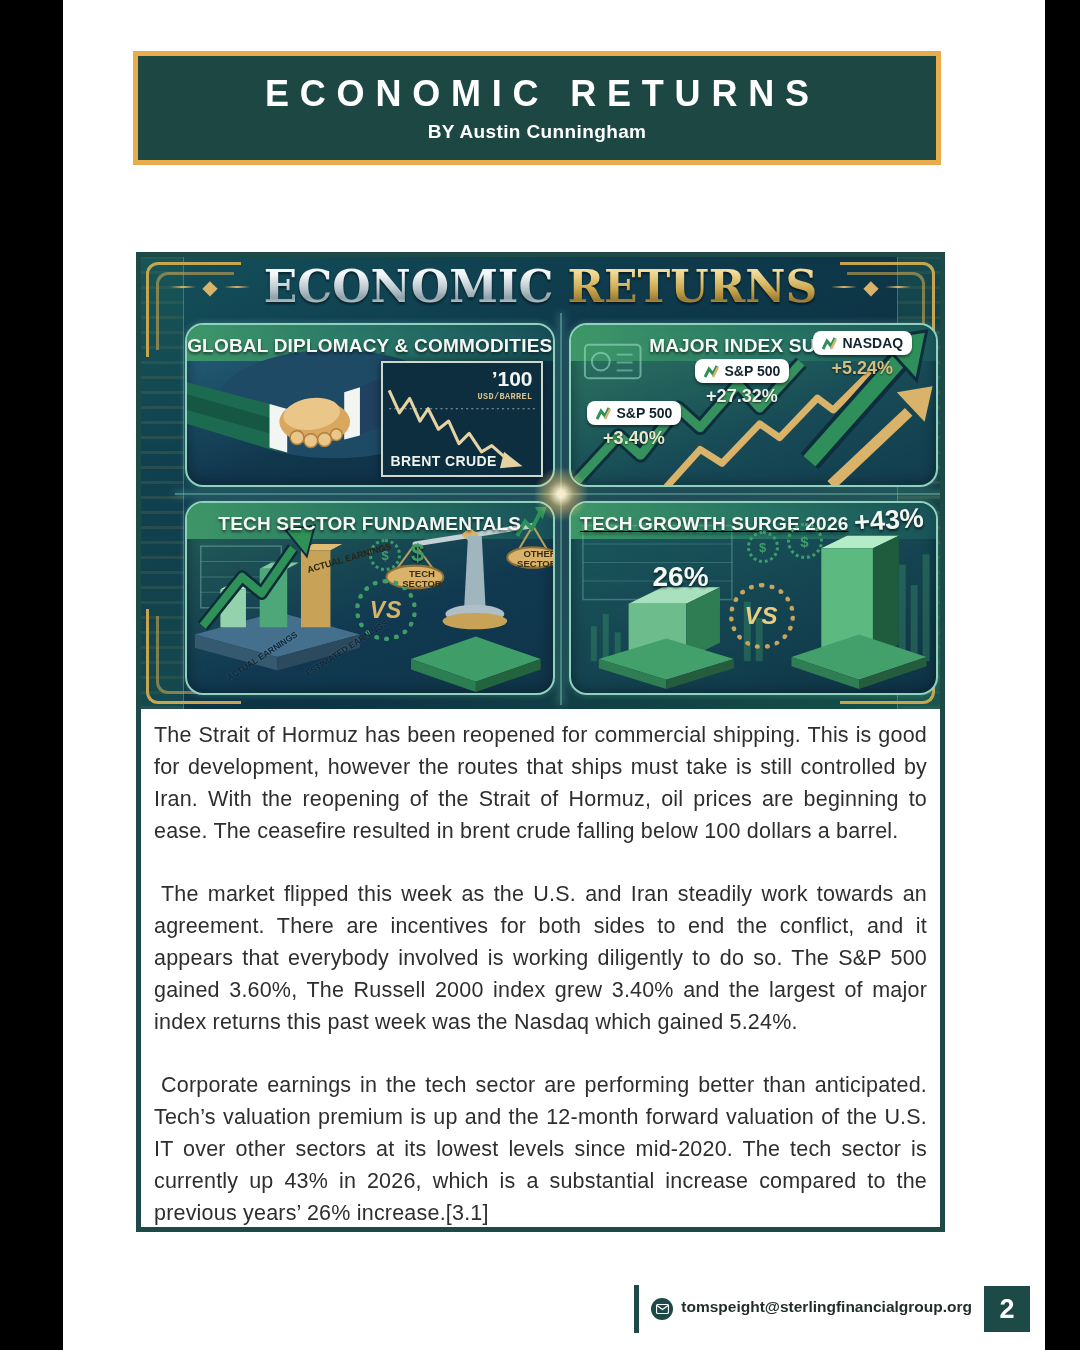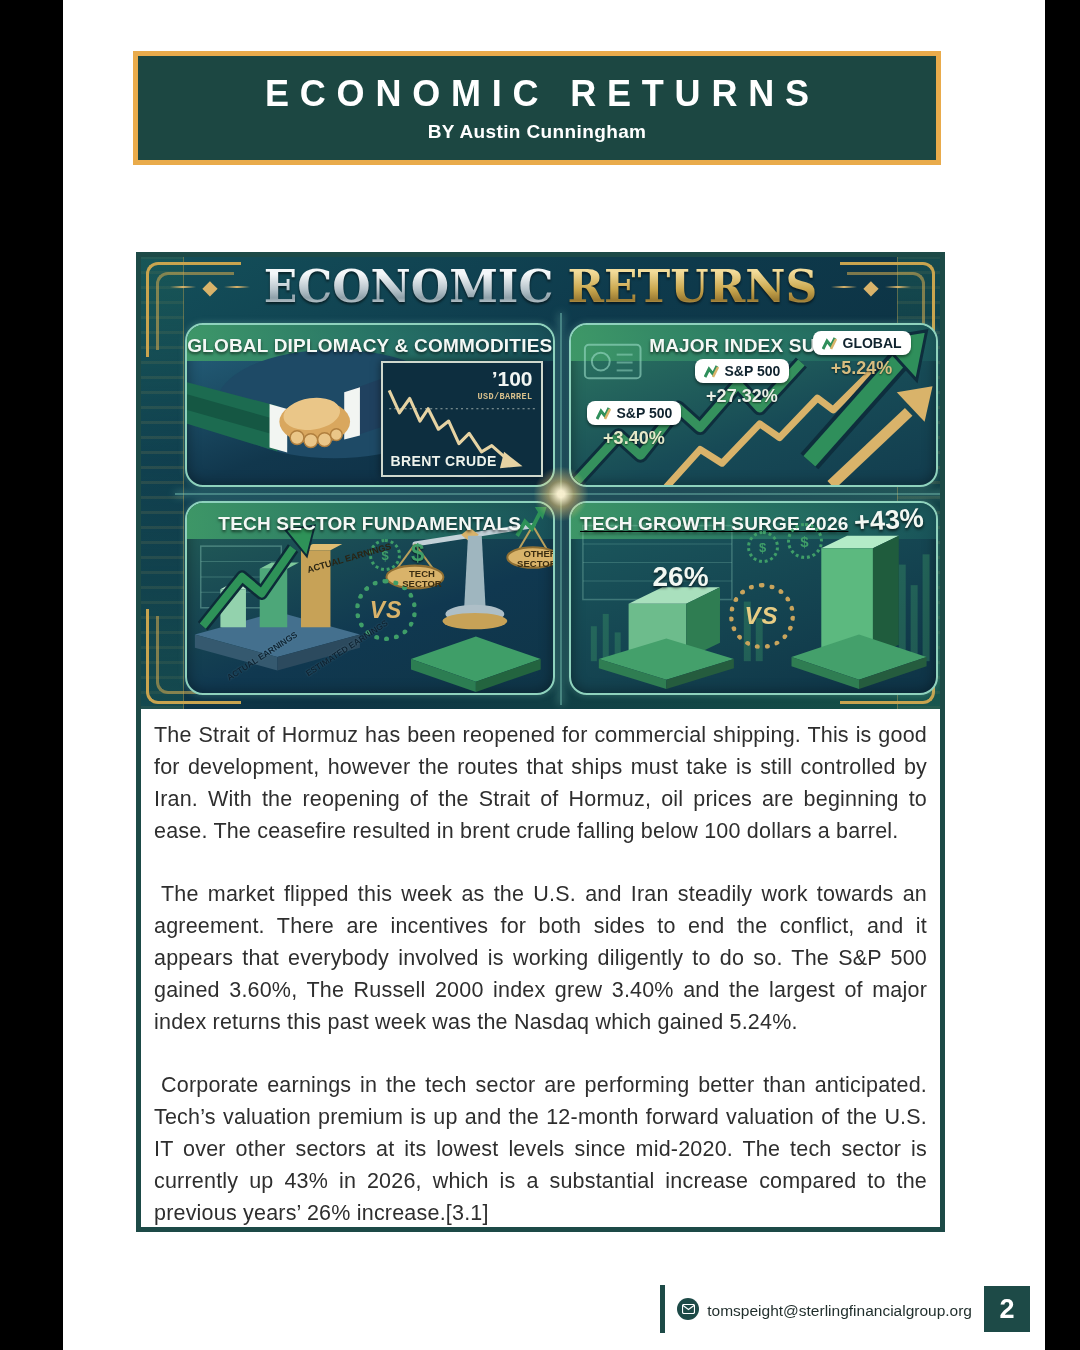--- a/index.html
+++ b/index.html
@@ -110,21 +110,21 @@
 
   
   .article{padding:10px 13px 0 13px;}
   .article p{margin:0 0 31px 0;font-size:21.5px;line-height:32px;color:#2e2e2e;text-align:justify;letter-spacing:.2px;}
   .article p.indent{text-indent:7px;}
 
   
   .footer{position:absolute;right:15px;bottom:17px;display:flex;align-items:center;gap:12px;}
   .fbar{width:5px;height:48px;background:#1d4a47;}
   .fcol{display:flex;flex-direction:column;gap:5px;}
-  .frow{display:flex;align-items:flex-end;gap:8px;font-size:15.5px;font-weight:400;color:#1f2d2b;}
+  .frow{display:flex;align-items:flex-start;gap:8px;font-size:15.5px;font-weight:700;color:#1f2d2b;}
   .ficon{width:22px;height:22px;border-radius:50%;background:#1d4a47;display:flex;align-items:center;justify-content:center;flex:0 0 22px;}
   .fpage{width:46px;height:46px;background:#1d4a47;color:#fff;display:flex;align-items:center;justify-content:center;
          font-size:27px;font-weight:700;}
 </style>
 </head>
 <body>
 
 <div class="page">
 
   <div class="banner">
@@ -219,21 +219,21 @@
               <span>S&amp;P 500</span>
             </span>
             <span class="chg">+27.32%</span>
           </div>
           <div class="badge b3">
             <span class="pill">
               <svg width="16" height="13" viewBox="0 0 16 13">
                 <polyline points="1,12 5,4 9,9 13,1" fill="none" stroke="#2f8f5b" stroke-width="3"></polyline>
                 <line x1="9" y1="12" x2="14" y2="2" stroke="#d9b36a" stroke-width="2.5"></line>
               </svg>
-              <span>GLOBAL</span>
+              <span>NASDAQ</span>
             </span>
             <span class="chg">+5.24%</span>
           </div>
         </div>
 
         <div class="panel p3">
           <div class="panel-title">TECH SECTOR FUNDAMENTALS</div>
           <svg class="fill" viewBox="0 0 372 185" preserveAspectRatio="none">
             <rect x="14" y="42" width="82" height="60" fill="none" stroke="#9adbc6" stroke-width="1.5" opacity=".35"></rect>
             <line x1="14" y1="57" x2="96" y2="57" stroke="#9adbc6" stroke-width="1" opacity=".25"></line>

